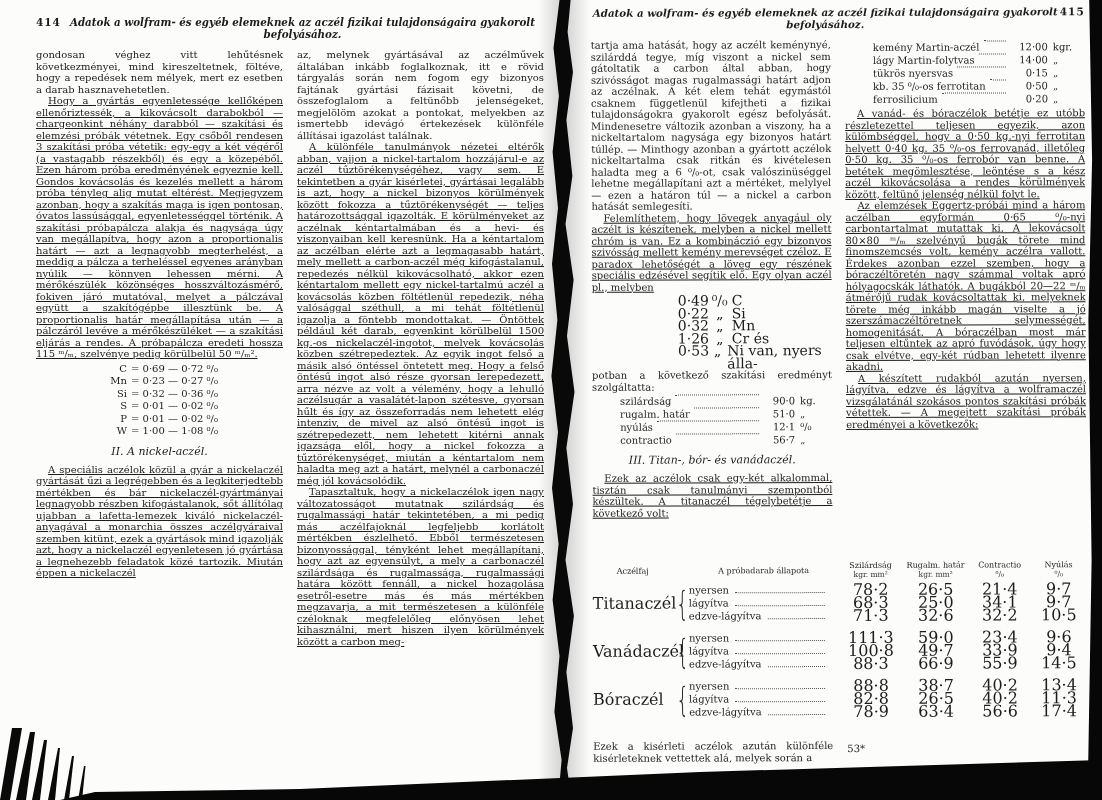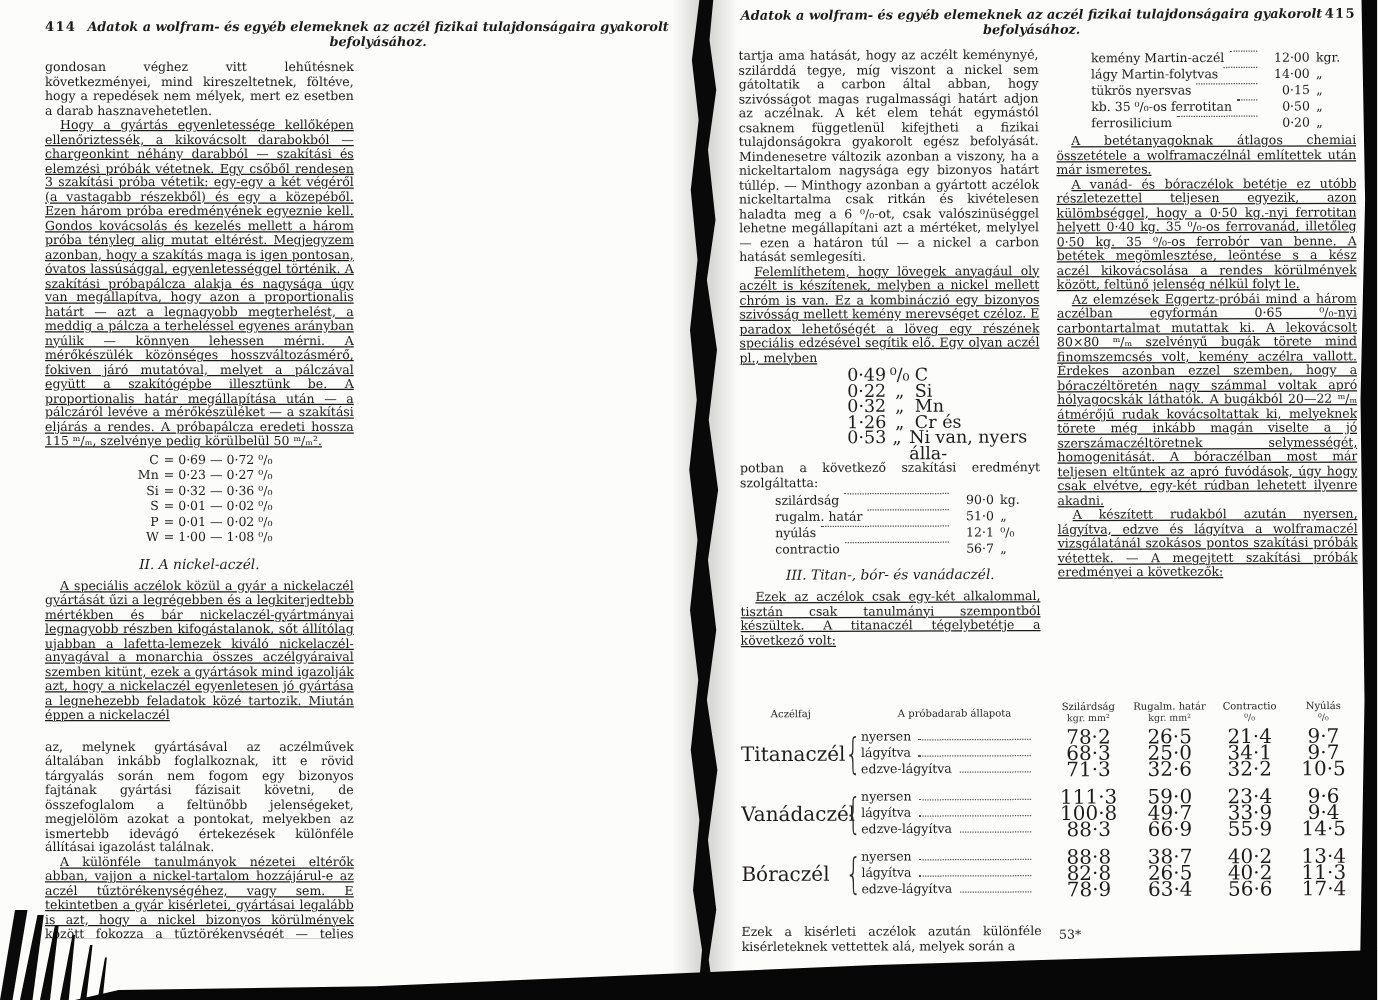--- a/index.html
+++ b/index.html
@@ -18,21 +18,21 @@
   .edge-bottom{position:absolute;left:0;top:0;width:1102px;height:800px;pointer-events:none;}
   .corner-streaks{position:absolute;left:0;bottom:0;}
   
   .page{position:absolute;}
   .page-left{left:36px;top:16px;width:508px;}
   .page-right{left:592px;top:6px;width:494px;transform:rotate(-0.2deg);}
   .head{display:flex;align-items:baseline;font-size:10.5px;}
   .head .pnum{font-style:normal;font-weight:bold;letter-spacing:1px;}
   .head .rtitle{flex:1;text-align:center;font-style:italic;font-weight:bold;font-size:10.3px;}
   .cols{display:flex;gap:14px;margin-top:9px;}
-  .page-left .cols{height:702px;overflow:hidden;flex-direction:column;}
+  .page-left .cols{height:702px;overflow:hidden;}
   .page-right .cols{height:508px;overflow:hidden;}
   .col{width:247px;}
   .page-right .col{width:240px;}
   .col p{margin:0;font-size:10px;line-height:11.5px;text-align:justify;}
   .col p.ind{text-indent:12px;text-decoration:underline;}
   .sect-head{text-align:center;font-style:italic;font-size:11px;margin:7px 0 6px;}
   
   .chem{margin:3px auto 2px;width:fit-content;font-size:10px;line-height:12.5px;}
   .chem .row{display:flex;}
   .chem .el{display:inline-block;width:26px;text-align:right;}
@@ -210,21 +210,20 @@
               <span class="val">0·50</span>
               <span class="un">„</span>
             </div>
           <div class="row">
               <span>ferrosilicium</span>
               <span class="dots"></span>
               <span class="val">0·20</span>
               <span class="un">„</span>
             </div>
         </div>
-        <p class="ind">A betétanyagoknak átlagos chemiai összetétele a wolframaczélnál említettek után már ismeretes.</p>
         <p class="ind">A vanád- és bóraczélok betétje ez utóbb részletezettel teljesen egyezik, azon külömbséggel, hogy a 0·50 kg.-nyi ferrotitan helyett 0·40 kg. 35 ⁰/₀-os ferrovanád, illetőleg 0·50 kg. 35 ⁰/₀-os ferrobór van benne. A betétek megömlesztése, leöntése s a kész aczél kikovácsolása a rendes körülmények között, feltünő jelenség nélkül folyt le.</p>
         <p class="ind">Az elemzések Eggertz-próbái mind a három aczélban egyformán 0·65 ⁰/₀-nyi carbontartalmat mutattak ki. A lekovácsolt 80×80 ᵐ/ₘ szelvényű bugák törete mind finomszemcsés volt, kemény aczélra vallott. Érdekes azonban ezzel szemben, hogy a bóraczéltöretén nagy számmal voltak apró hólyagocskák láthatók. A bugákból 20—22 ᵐ/ₘ átmérőjű rudak kovácsoltattak ki, melyeknek törete még inkább magán viselte a jó szerszámaczéltöretnek selymességét, homogenitását. A bóraczélban most már teljesen eltűntek az apró fuvódások, úgy hogy csak elvétve, egy-két rúdban lehetett ilyenre akadni.</p>
         <p class="ind">A készített rudakból azután nyersen, lágyítva, edzve és lágyítva a wolframaczél vizsgálatánál szokásos pontos szakítási próbák vétettek. — A megejtett szakítási próbák eredményei a következők:</p>
       </div>
     </div>
 
     <table class="results">
       <colgroup>
           <col style="width:80px">
           <col style="width:16px">

